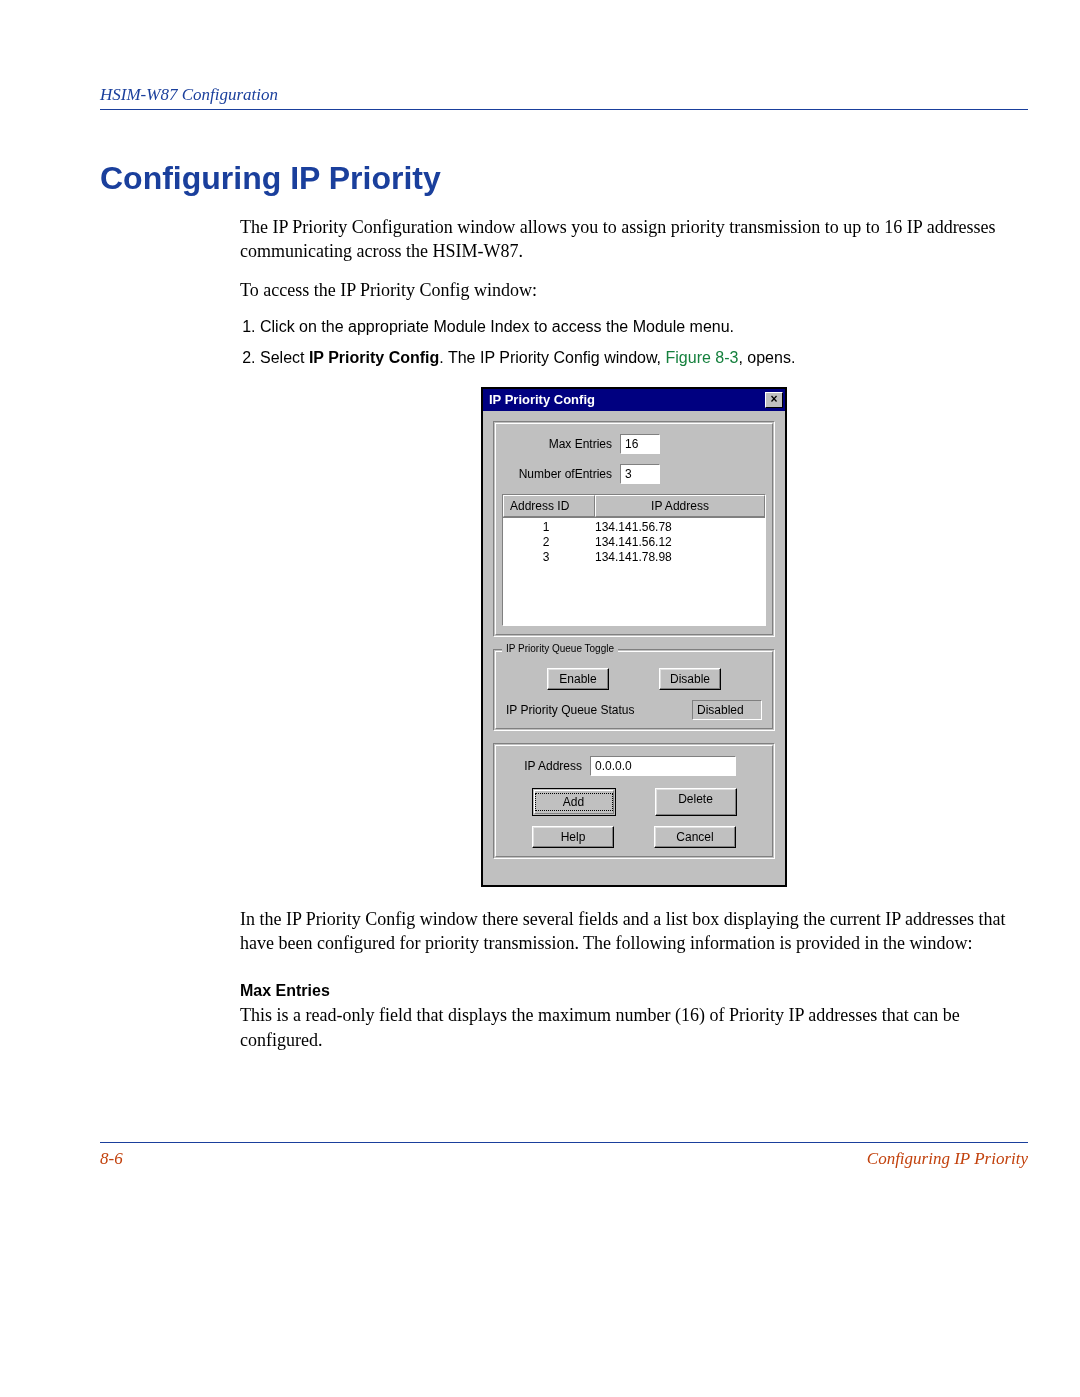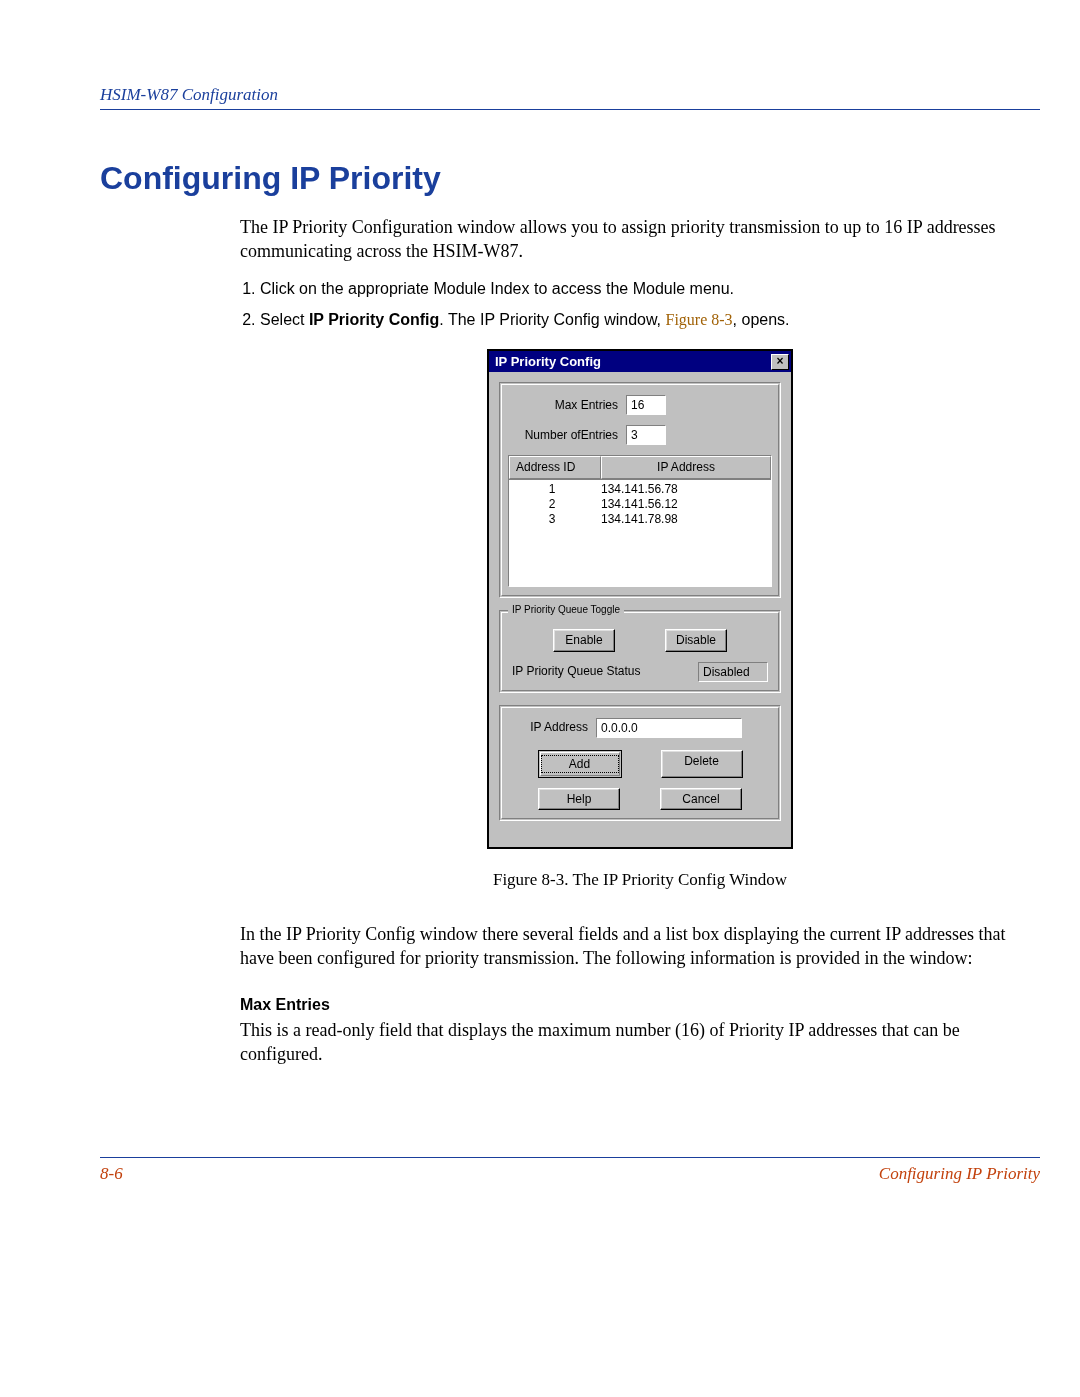--- a/index.html
+++ b/index.html
@@ -4,21 +4,21 @@
 <style>
   body {
     margin: 0;
     padding: 0;
     background: #fff;
     font-family: "Times New Roman", Times, serif;
     color: #000;
     width: 1080px;
   }
   .page {
-    padding: 85px 40px 60px 100px;
+    padding: 85px 52px 60px 100px;
     box-sizing: border-box;
   }
   .running-header {
     font-style: italic;
     color: #1a3f9c;
     font-size: 17px;
     border-bottom: 1px solid #1a3f9c;
     padding-bottom: 4px;
     margin-bottom: 50px;
   }
@@ -35,21 +35,21 @@
     line-height: 1.35;
   }
   .body-text p { margin: 0 0 14px 0; }
   .step-list {
     font-family: Arial, Helvetica, sans-serif;
     font-size: 16px;
     margin: 10px 0 18px 0;
     padding-left: 20px;
   }
   .step-list li { margin-bottom: 10px; }
-  .figref { color: #a16207; font-family: Liberation Serif, serif; }
+  .figref { color: #15803d; }
 
   
   .dialog-wrap {
     display: flex;
     justify-content: center;
     margin: 10px 0 20px 0;
   }
   .dialog {
     border: 2px solid #000;
     width: 302px;
@@ -249,20 +249,21 @@
 </head>
 <body>
 
 <div class="page">
   <div class="running-header">HSIM-W87 Configuration</div>
 
   <h1 class="section-title">Configuring IP Priority</h1>
 
   <div class="body-text">
     <p>The IP Priority Configuration window allows you to assign priority transmission to up to 16 IP addresses communicating across the HSIM-W87.</p>
+    <p>To access the IP Priority Config window:</p>
 
     <ol class="step-list">
       <li>Click on the appropriate Module Index to access the Module menu.</li>
       <li>
         <span>Select </span><b>IP Priority Config</b><span>. The IP Priority Config window, </span><span class="figref">Figure 8-3</span><span>, opens.</span>
       </li>
     </ol>
 
     <div class="dialog-wrap">
       <div class="dialog">
@@ -334,21 +335,20 @@
             <div class="button-row2">
               <div class="btn btn-inner-shadow">Help</div>
               <div class="btn btn-inner-shadow">Cancel</div>
             </div>
           </div>
 
         </div>
       </div>
     </div>
 
-    <div class="caption">Figure 8-3.  The IP Priority Config Window</div>
 
     <p>In the IP Priority Config window there several fields and a list box displaying the current IP addresses that have been configured for priority transmission. The following information is provided in the window:</p>
 
     <div class="subhead">Max Entries</div>
     <p>This is a read-only field that displays the maximum number (16) of Priority IP addresses that can be configured.</p>
   </div>
 
   <div class="footer">
     <span>8-6</span>
     <span>Configuring IP Priority</span>

